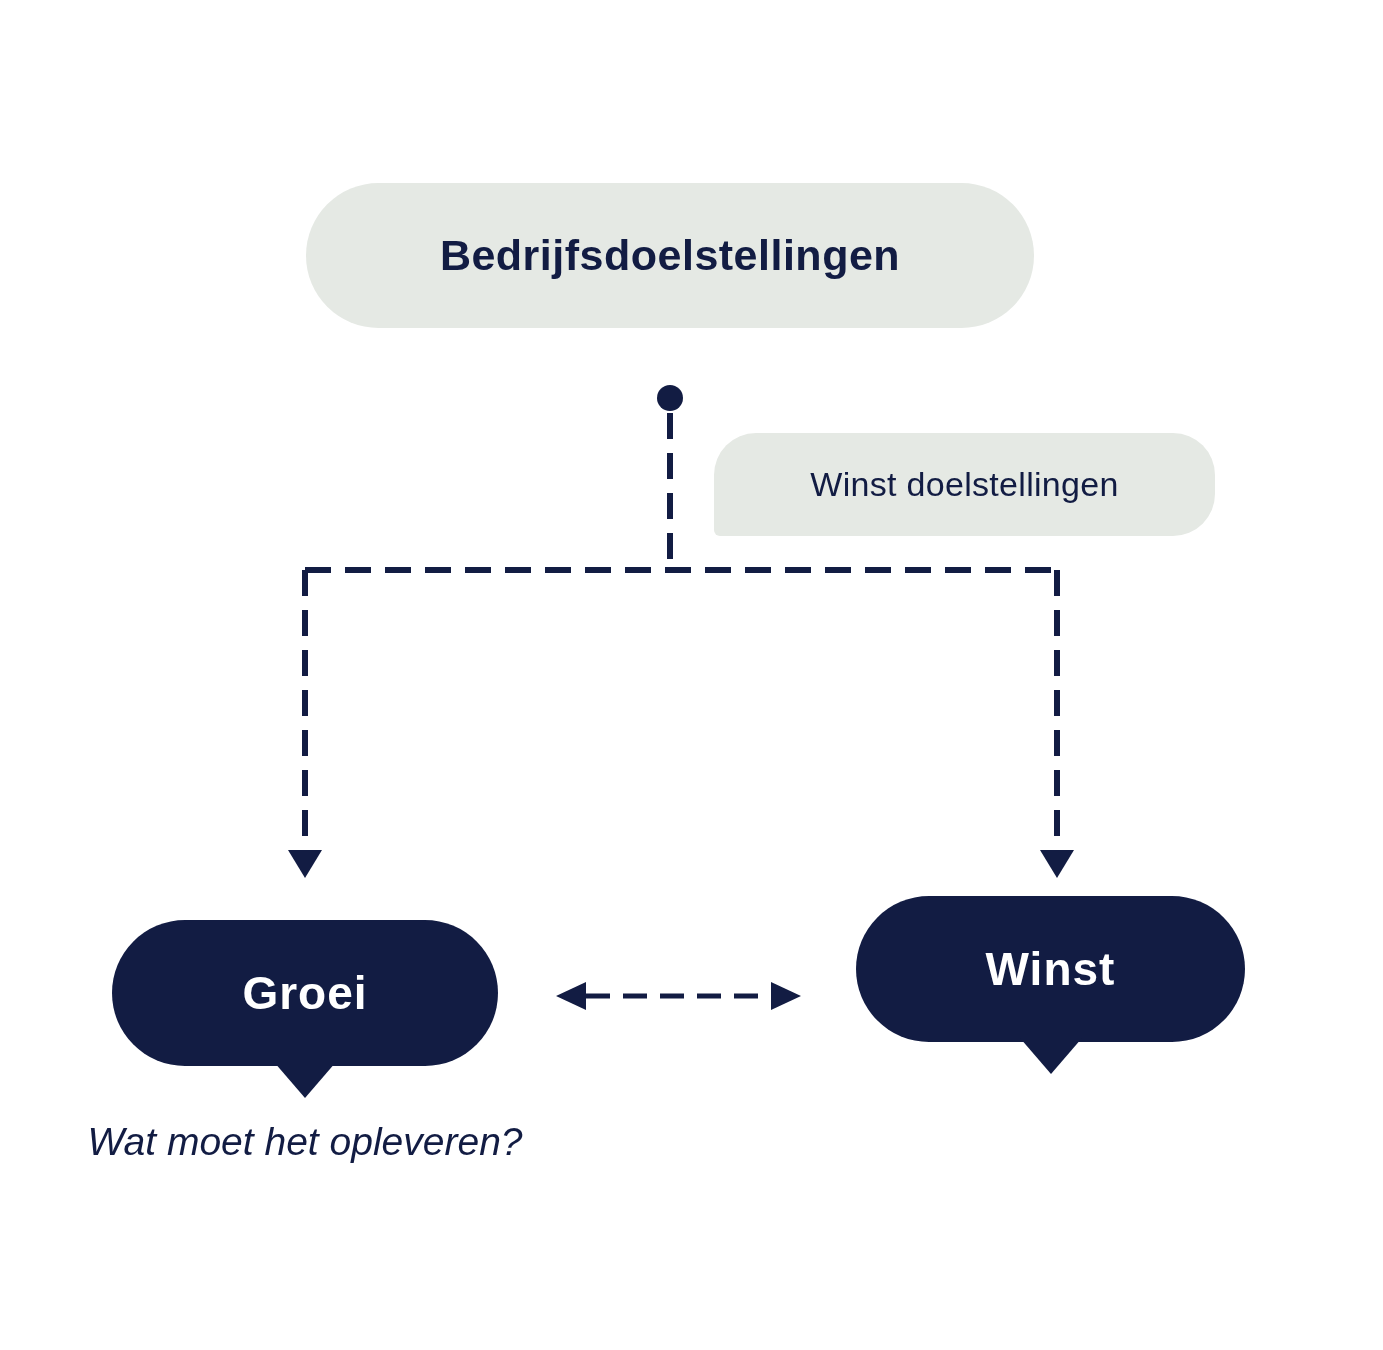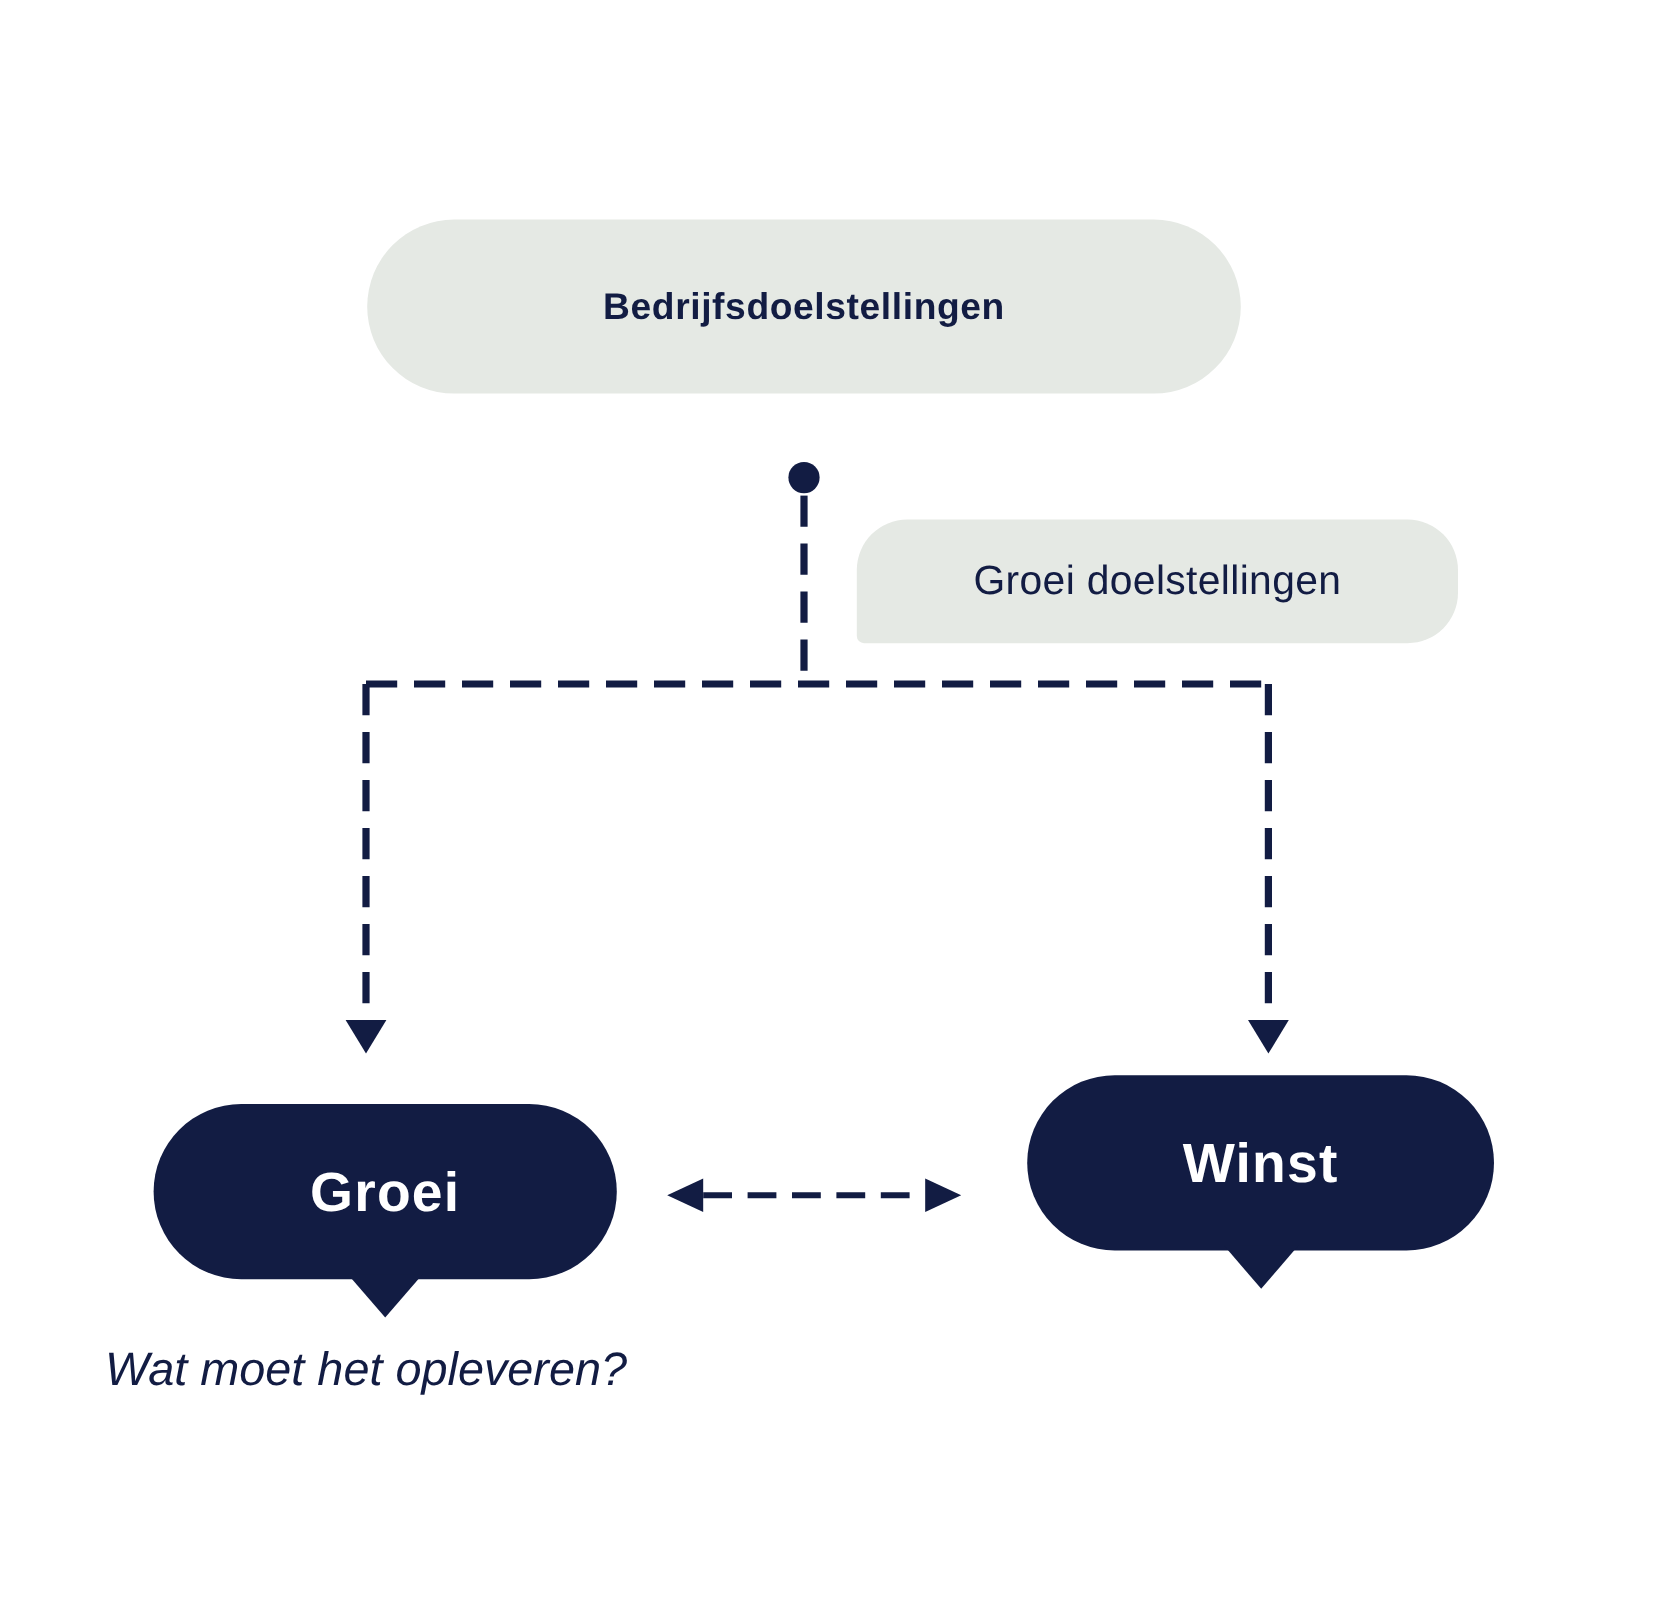--- a/index.html
+++ b/index.html
@@ -41,21 +41,21 @@
   .top-pill {
     position: absolute;
     left: 306px; top: 183px;
     width: 728px; height: 145px;
     background: var(--light);
     border-radius: 73px;
     display: flex; align-items: center; justify-content: center;
   }
   .top-pill span {
     color: var(--navy);
-    font-size: 31px;
+    font-size: 43px;
     font-weight: 700;
     letter-spacing: 0.5px;
   }
   .online-label {
     position: absolute;
     left: 714px; top: 433px;
     width: 501px; height: 103px;
     background: var(--light);
     border-radius: 42px 42px 42px 6px;
     display: flex; align-items: center; justify-content: center;
@@ -72,21 +72,21 @@
     background: var(--navy);
     border-radius: 73px;
     display: flex; align-items: center; justify-content: center;
   }
   .bubble span {
     color: var(--text_on_dark);
     font-size: 46px;
     font-weight: 700;
     letter-spacing: 1px;
   }
-  .bubble-groei { left: 128px; top: 920px; width: 386px; justify-content: center; }
+  .bubble-groei { left: 112px; top: 920px; width: 386px; justify-content: center; }
   .bubble-winst { left: 856px; top: 896px; width: 389px; }
   .bubble-tail {
     position: absolute;
     left: 50%; bottom: -32px;
     transform: translateX(-50%);
     width: 0; height: 0;
     border-left: 31px solid transparent;
     border-right: 31px solid transparent;
     border-top: 36px solid var(--navy);
   }
@@ -122,21 +122,21 @@
       <polygon class="solid-shape" points="556,996 586,982 586,1010"></polygon>
       <polygon class="solid-shape" points="801,996 771,982 771,1010"></polygon>
     </g>
   </svg>
 
   <div class="top-pill">
     <span>Bedrijfsdoelstellingen</span>
   </div>
 
   <div class="online-label">
-    <span>Groei doelstellingen</span>
+    <span>Winst doelstellingen</span>
   </div>
 
   <div class="bubble bubble-groei">
     <span>Groei</span>
     <div class="bubble-tail"></div>
   </div>
 
   <div class="bubble bubble-winst">
     <span>Winst</span>
     <div class="bubble-tail"></div>

